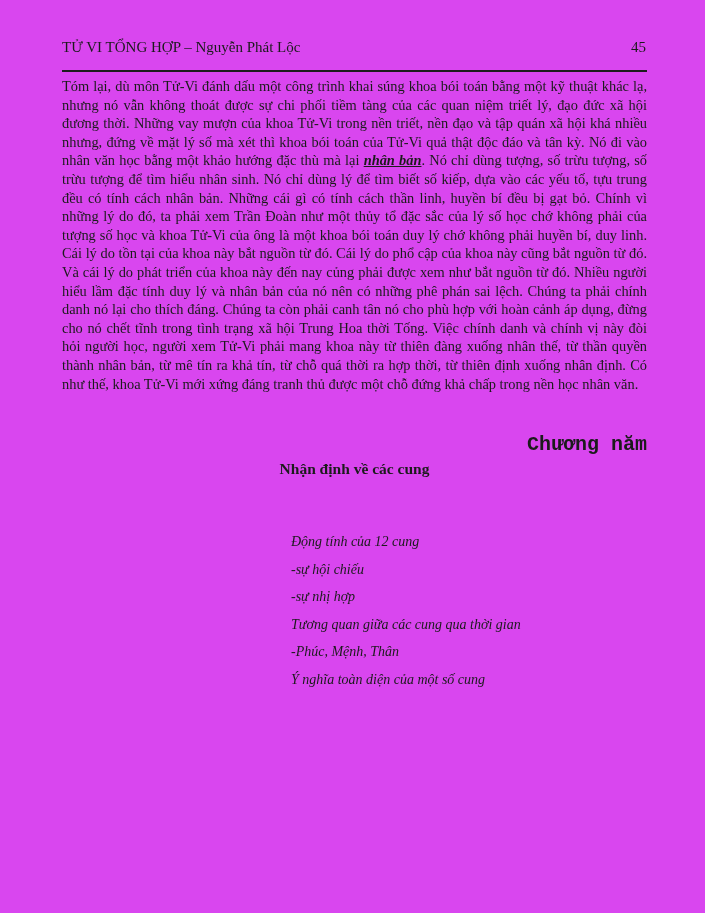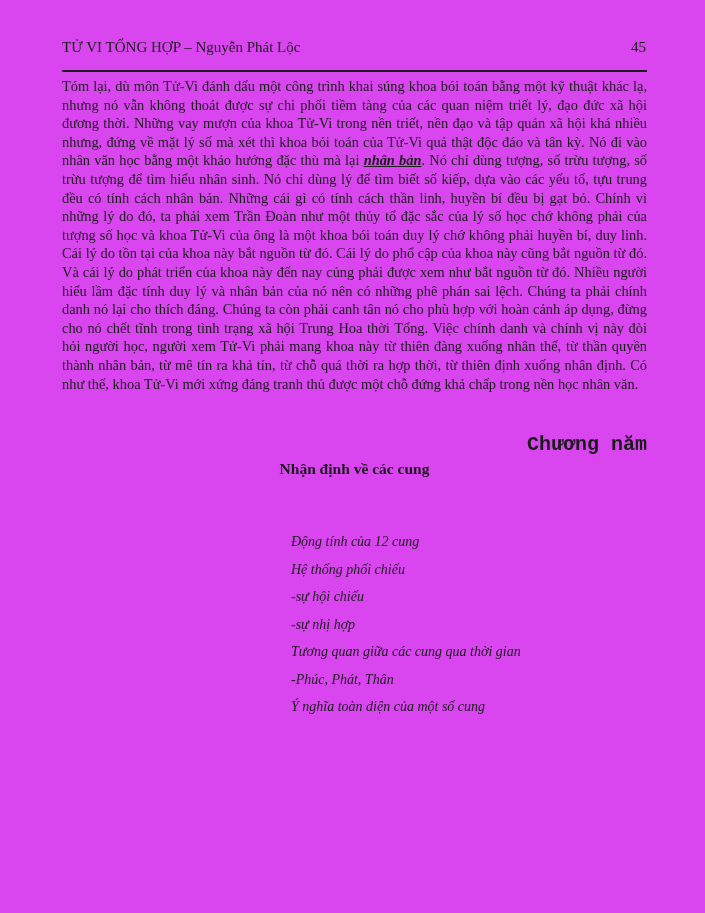--- a/index.html
+++ b/index.html
@@ -97,21 +97,20 @@
   <hr class="header-rule">
 
   <div class="body-paragraph"><span>Tóm lại, dù môn Tử-Vi đánh dấu một công trình khai súng khoa bói toán bằng một kỹ thuật khác lạ, nhưng nó vẫn không thoát được sự chi phối tiềm tàng của các quan niệm triết lý, đạo đức xã hội đương thời. Những vay mượn của khoa Tử-Vi trong nền triết, nền đạo và tập quán xã hội khá nhiều nhưng, đứng về mặt lý số mà xét thì khoa bói toán của Tử-Vi quả thật độc đáo và tân kỳ. Nó đi vào nhân văn học bằng một khảo hướng đặc thù mà lại </span><span class="emph">nhân bản</span><span>. Nó chỉ dùng tượng, số trừu tượng, số trừu tượng để tìm hiểu nhân sinh. Nó chỉ dùng lý để tìm biết số kiếp, dựa vào các yếu tố, tựu trung đều có tính cách nhân bản. Những cái gì có tính cách thần linh, huyền bí đều bị gạt bỏ. Chính vì những lý do đó, ta phải xem Trần Đoàn như một thủy tổ đặc sắc của lý số học chớ không phải của tượng số học và khoa Tử-Vi của ông là một khoa bói toán duy lý chớ không phải huyền bí, duy linh. Cái lý do tồn tại của khoa này bắt nguồn từ đó. Cái lý do phổ cập của khoa này cũng bắt nguồn từ đó. Và cái lý do phát triển của khoa này đến nay củng phải được xem như bắt nguồn từ đó. Nhiều người hiểu lầm đặc tính duy lý và nhân bản của nó nên có những phê phán sai lệch. Chúng ta phải chính danh nó lại cho thích đáng. Chúng ta còn phải canh tân nó cho phù hợp với hoàn cảnh áp dụng, đừng cho nó chết tĩnh trong tình trạng xã hội Trung Hoa thời Tống. Việc chính danh và chính vị này đòi hỏi người học, người xem Tử-Vi phải mang khoa này từ thiên đàng xuống nhân thế, từ thần quyền thành nhân bản, từ mê tín ra khả tín, từ chỗ quá thời ra hợp thời, từ thiên định xuống nhân định. Có như thế, khoa Tử-Vi mới xứng đáng tranh thủ được một chỗ đứng khả chấp trong nền học nhân văn.</span></div>
 
   <div class="chapter-title">Chương năm</div>
 
   <div class="chapter-subtitle">Nhận định về các cung</div>
 
   <div class="toc">
     <div class="toc-item">Động tính của 12 cung</div>
-    <div class="toc-item">Hệ thống phối chiếu</div>
     <div class="toc-item">-sự hội chiếu</div>
     <div class="toc-item">-sự nhị hợp</div>
     <div class="toc-item">Tương quan giữa các cung qua thời gian</div>
-    <div class="toc-item">-Phúc, Phát, Thân</div>
+    <div class="toc-item">-Phúc, Mệnh, Thân</div>
     <div class="toc-item">Ý nghĩa toàn diện của một số cung</div>
   </div>
 
 </div>
 
 </body></html>

